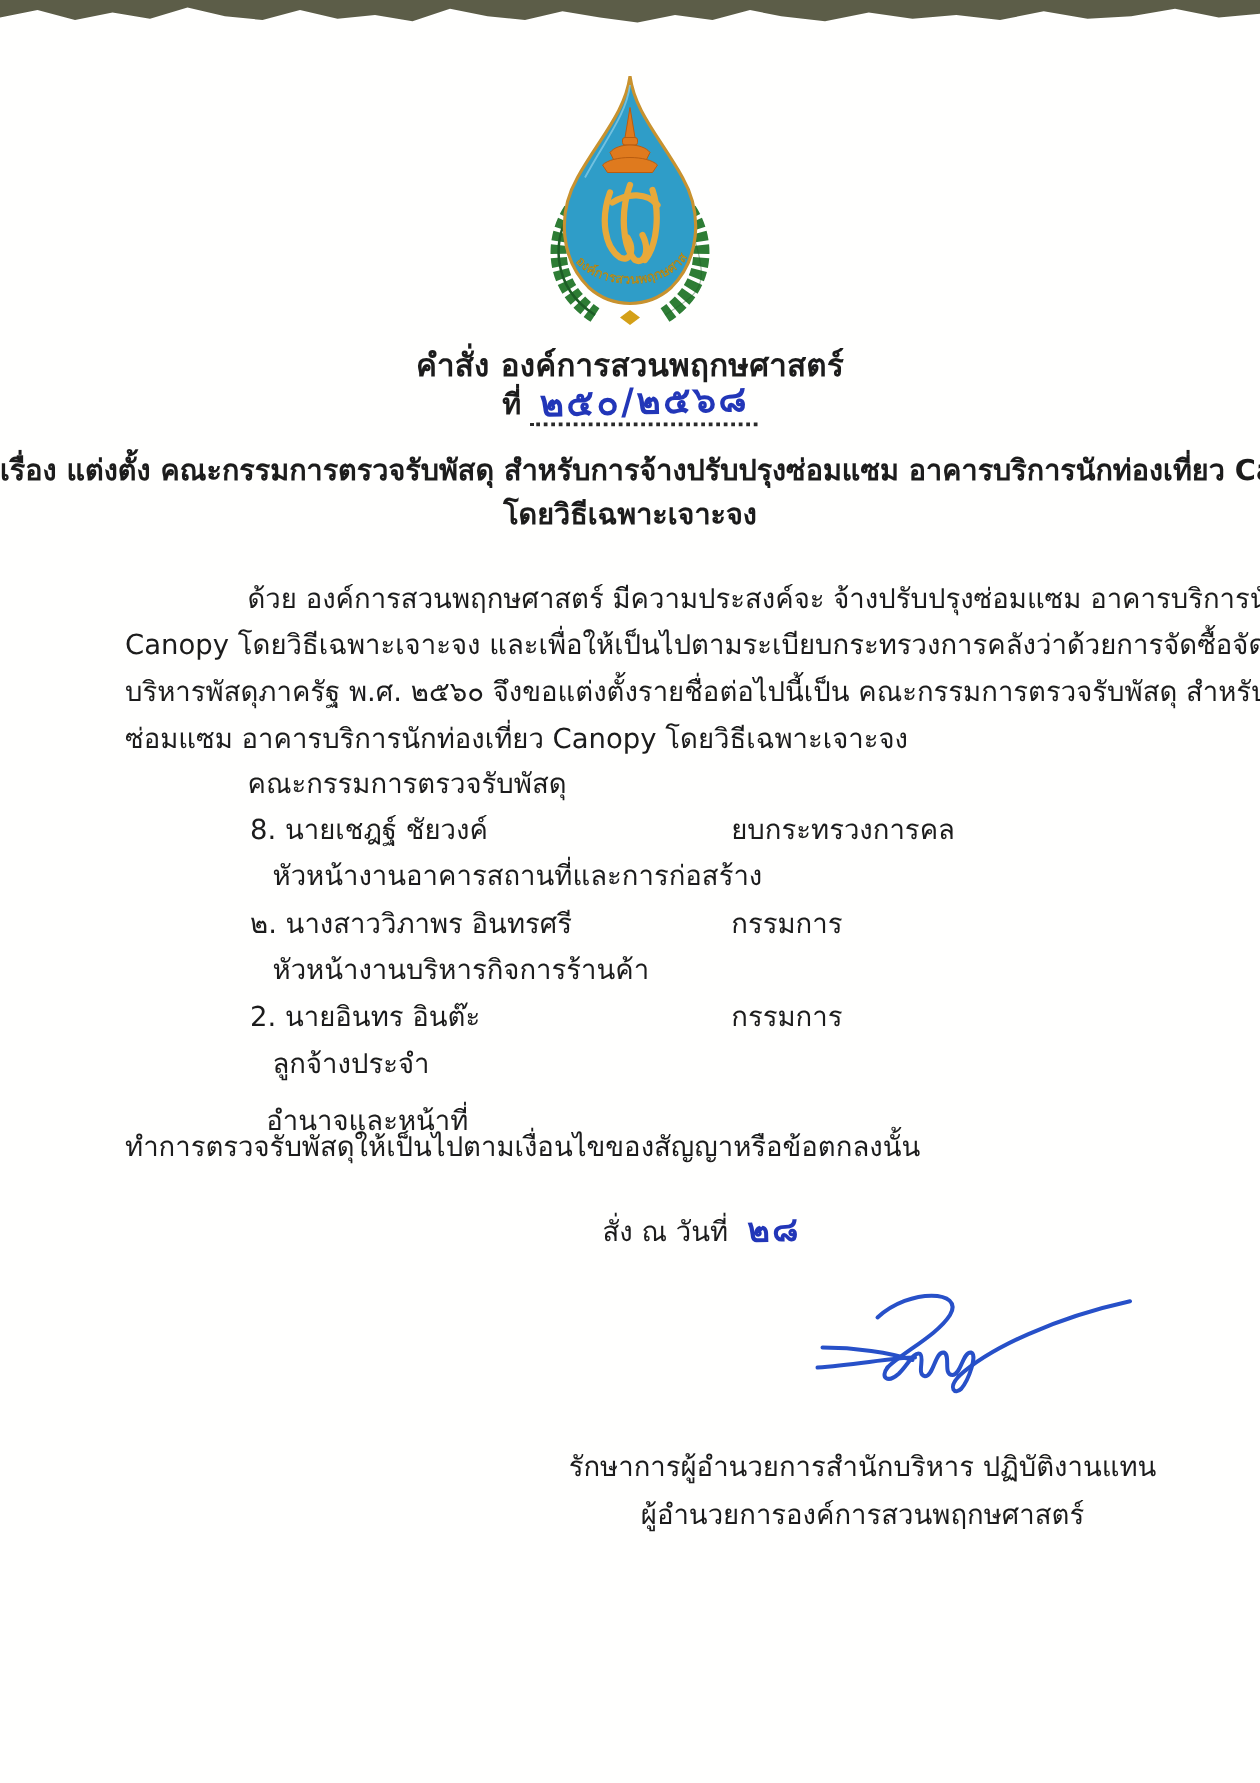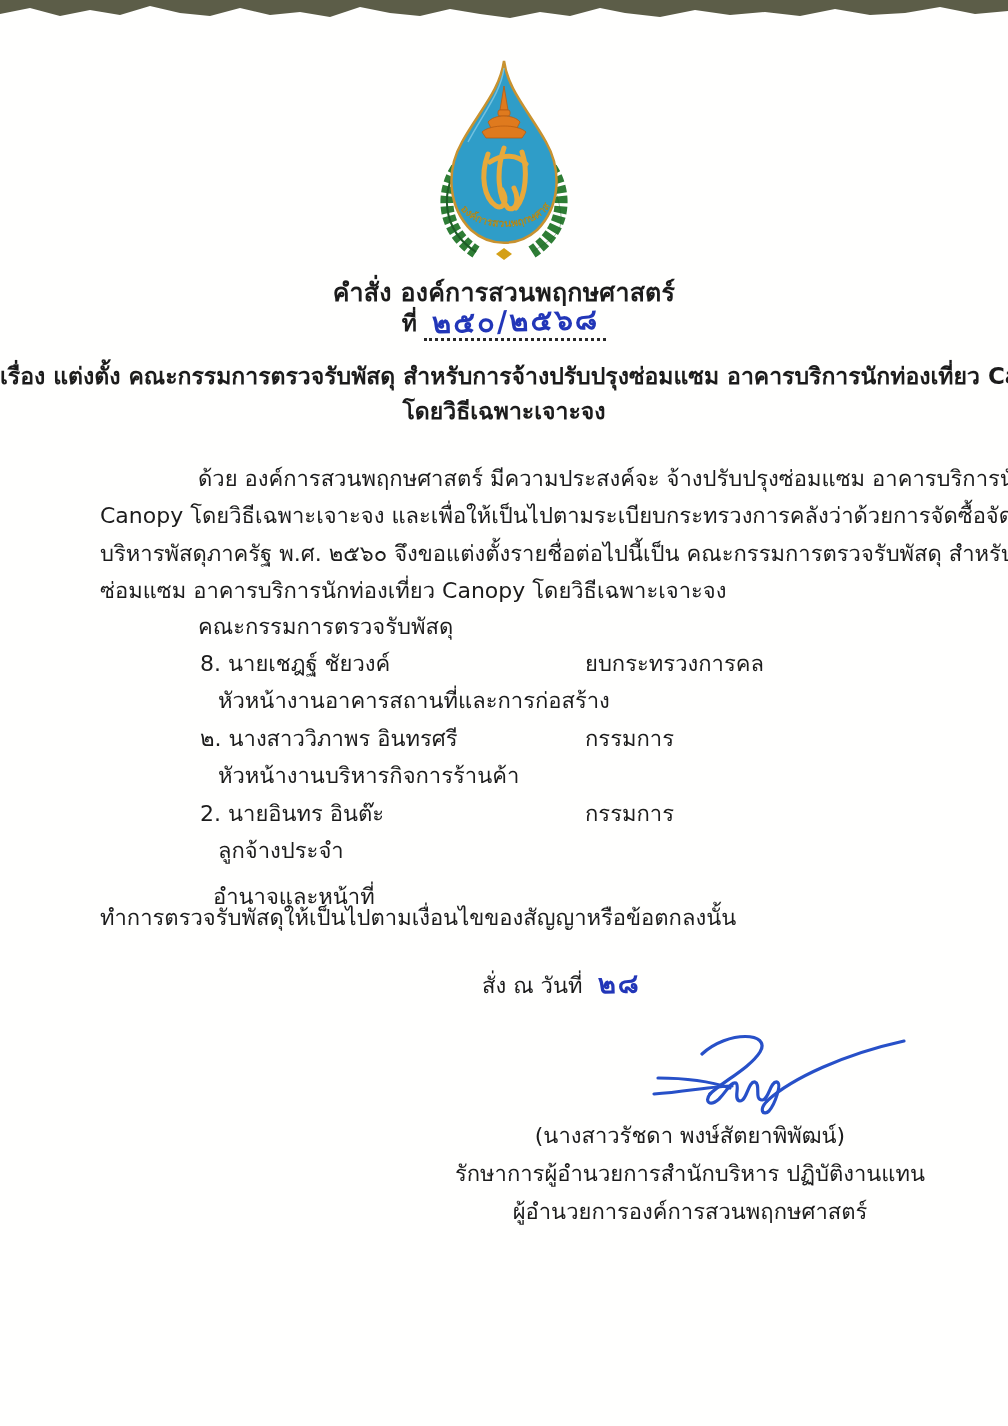--- a/index.html
+++ b/index.html
@@ -118,17 +118,16 @@
   <svg class="abs" style="left:640px;top:1020px;" width="270" height="100" viewBox="0 0 270 100">
     <g fill="none" stroke="#2750c8" stroke-width="3.2" stroke-linecap="round" stroke-linejoin="round">
       <path d="M62,34 C88,10 132,12 120,32 C110,48 82,62 70,74"></path>
       <path d="M18,58 C44,58 72,62 90,68"></path>
       <path d="M14,74 C44,72 74,66 92,66"></path>
       <path d="M70,74 C64,82 70,87 79,79 C87,71 91,61 96,63 C100,66 93,80 100,81 C107,81 108,61 115,62 C121,64 114,80 122,80 C129,80 130,61 137,62 C142,64 135,84 129,91 C124,96 118,91 127,81"></path>
       <path d="M127,81 C152,58 205,34 264,21"></path>
     </g>
   </svg>
 
-  <div class="abs footer-block t-body" style="top:1118px;">(นางสาวรัชดา พงษ์สัตยาพิพัฒน์)</div>
   <div class="abs footer-block t-body" style="top:1156px;">รักษาการผู้อำนวยการสำนักบริหาร ปฏิบัติงานแทน</div>
   <div class="abs footer-block t-body" style="top:1194px;">ผู้อำนวยการองค์การสวนพฤกษศาสตร์</div>
 
 </div>
 
 </body></html>

